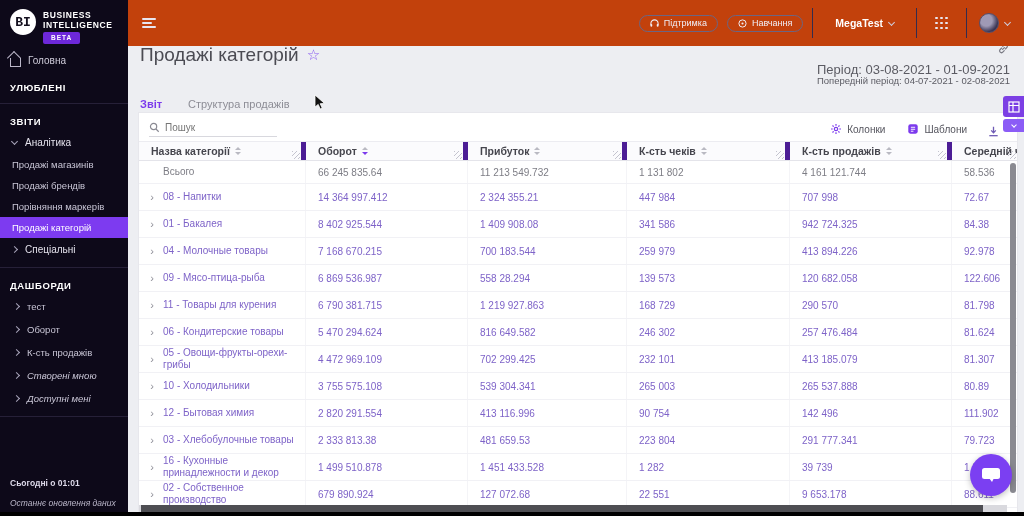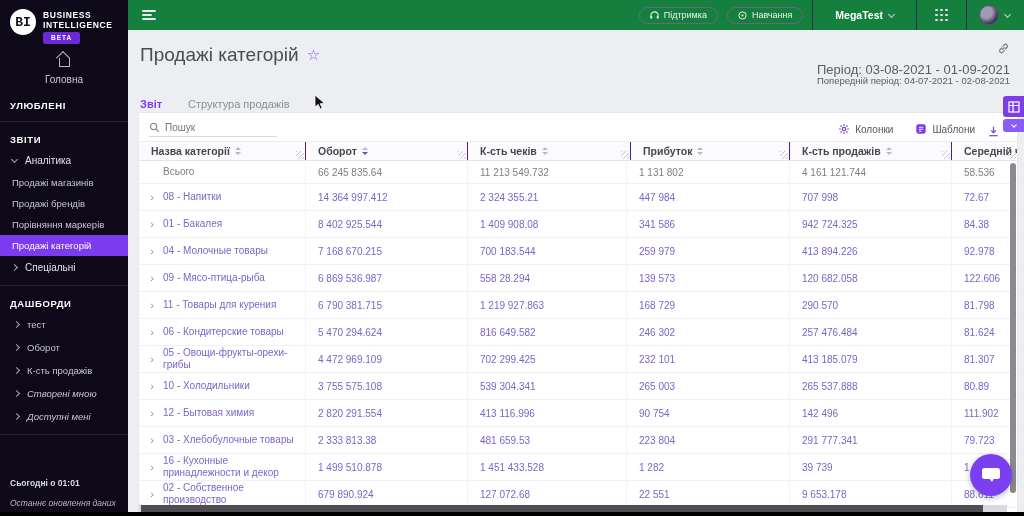--- a/index.html
+++ b/index.html
@@ -4,39 +4,39 @@
 <style>
   * { margin:0; padding:0; box-sizing:border-box; }
   html,body { width:1024px; height:516px; overflow:hidden; font-family:"Liberation Sans", sans-serif; background:#edeef2; }
 
   
   .sidebar { position:absolute; left:0; top:0; width:128px; height:516px; background:#0d0919; color:#d6d4de; z-index:5; }
   .logo { display:flex; align-items:flex-start; gap:7px; padding:9px 10px 6px 10px; }
   .logo-circle { width:26px; height:26px; border-radius:50%; background:#fff; color:#14101f; font-family:Liberation Mono, monospace; font-weight:bold; font-size:13px; display:flex; align-items:center; justify-content:center; flex:0 0 auto; }
   .logo-text { font-size:8.5px; font-weight:bold; color:#fff; letter-spacing:.6px; line-height:9.5px; padding-top:2px; }
   .beta { display:inline-block; background:#6d28d9; color:#fff; font-size:6.5px; font-weight:bold; letter-spacing:1px; border-radius:2px; padding:1px 8px; margin-top:2px; }
-  .side-row { display:flex; align-items:center; gap:7px; padding:5px 10px; font-size:10px; color:#cfccda; cursor:pointer;flex-direction:column; }
+  .side-row { display:flex; align-items:center; gap:7px; padding:5px 10px; font-size:10px; color:#cfccda; cursor:pointer; }
   .side-section { padding:10px 10px 4px 10px; font-size:9.5px; font-weight:bold; color:#ffffff; letter-spacing:.6px; }
   .side-div { border-top:1px solid #262038; margin:6px 0 2px 0; }
   .side-item { padding:5px 10px 5px 12px; font-size:9.5px; color:#c9c6d6; cursor:pointer; white-space:nowrap; }
   .side-item.active { background:#7d3bf0; color:#fff; }
   .side-group { display:flex; align-items:center; gap:8px; padding:6px 10px 6px 12px; font-size:10px; color:#e4e2ec; cursor:pointer; }
   .chev { display:inline-block; width:5px; height:5px; border-right:1.4px solid #a9a5bb; border-bottom:1.4px solid #a9a5bb; flex:0 0 auto; }
   .chev.down { transform:rotate(45deg); margin-top:-2px; }
   .chev.right { transform:rotate(-45deg); }
   .side-item2 { display:flex; align-items:center; gap:8px; padding:6px 10px 6px 14px; font-size:9.5px; color:#c9c6d6; cursor:pointer; }
   .side-item2.it { font-style:italic; }
   .side-footer { position:absolute; left:10px; bottom:8px; font-size:8.5px; color:#b9b5c8; }
   .side-footer .t { font-weight:bold; color:#dddaea; }
   .side-footer .c { font-style:italic; margin-top:10px; }
   .home-ic { width:11px; height:9px; border:1.2px solid #bbb7c9; border-top:none; position:relative; margin-top:3px; }
   .home-ic:before { content:""; position:absolute; left:-2px; top:-5px; width:9px; height:9px; border-top:1.2px solid #bbb7c9; border-left:1.2px solid #bbb7c9; transform:rotate(45deg); }
 
   
-  .topbar { position:absolute; left:128px; top:0; right:0; height:30px; background:#15803d; display:flex; align-items:center; z-index:4; }
+  .topbar { position:absolute; left:128px; top:0; right:0; height:46px; background:#c2410c; display:flex; align-items:center; z-index:4; }
   .hamb { margin-left:14px; width:14px; cursor:pointer; }
   .hamb span { display:block; height:1.6px; background:#e8e6f0; margin:2.6px 0; border-radius:1px; }
   .hamb span:nth-child(2) { width:10px; }
   .top-right { margin-left:auto; display:flex; align-items:center; height:100%; }
   .pill { display:flex; align-items:center; gap:5px; border:1px solid #6b6583; border-radius:9px; height:17px; padding:0 10px; color:#f0eef6; font-size:9px; margin-right:9px; cursor:pointer; background:transparent; }
   .vdiv { width:1px; height:30px; background:#332c4e; margin:0 0; }
   .wspace { display:flex; align-items:center; gap:6px; color:#fff; font-weight:bold; font-size:10.5px; padding:0 22px; cursor:pointer; }
   .chev.w { border-color:#cfccdd; }
   .appgrid { padding:0 18px; cursor:pointer; }
   .dots { width:13px; height:13px; display:grid; grid-template-columns:repeat(3,1fr); gap:2px; }
@@ -53,26 +53,26 @@
   .period2 { position:absolute; right:14px; top:45px; font-size:9.5px; color:#5b5b63; text-align:right;padding-left:27px; }
   .tabs { position:absolute; left:12px; top:68px; display:flex; gap:26px; font-size:11px; }
   .tab { color:#8d8d96; padding-bottom:5px; cursor:pointer; }
   .tab.active { color:#7c3aed; font-weight:bold; border-bottom:3px solid #7c3aed; }
 
   
   .card { position:absolute; left:10px; top:82px; right:6px; bottom:0; background:#fff; border:1px solid #e7e7ec; border-bottom:none; overflow:hidden; }
   .toolbar { height:28px; display:flex; align-items:center; padding:4px 10px 0 10px; }
   .searchbox { display:flex; align-items:center; gap:5px; border-bottom:1px solid #d8d8de; width:128px; padding-bottom:3px; }
   .searchbox input { border:none; outline:none; font-size:10px; color:#555; width:100px; font-family:"Liberation Sans",sans-serif; background:transparent; }
-  .tb-right { margin-left:auto; display:flex; align-items:center; gap:22px; margin-right:32px; }
+  .tb-right { margin-left:auto; display:flex; align-items:center; gap:22px; margin-right:40px; }
   .tb-btn { display:flex; align-items:center; gap:5px; font-size:10px; color:#55555e; cursor:pointer; }
   .dl { position:absolute; right:24px; top:95px; cursor:pointer; }
 
   .thead { display:flex; background:#fbfbfd; border-top:1px solid #ececf1; border-bottom:1px solid #e4e4ea; height:20px; }
-  .th { position:relative; display:flex; align-items:center; gap:5px; font-size:10.5px; font-weight:bold; color:#46464e; padding-left:12px; border-right:1px solid #4c1d95; cursor:pointer; overflow:hidden; white-space:nowrap; }
+  .th { position:relative; display:flex; align-items:center; gap:5px; font-size:10.5px; font-weight:bold; color:#46464e; padding-left:12px; border-right:5px solid #4c1d95; cursor:pointer; overflow:hidden; white-space:nowrap; }
   .th:after { content:""; position:absolute; right:1px; bottom:1px; width:8px; height:8px; background:repeating-linear-gradient(135deg,#c4c4cf 0 1px,transparent 1px 3.2px); cursor:col-resize; }
   .sort { display:inline-flex; flex-direction:column; gap:1.5px; }
   .sort i { width:0; height:0; border-left:3px solid transparent; border-right:3px solid transparent; }
   .sort .up { border-bottom:3.5px solid #b9b9c2; }
   .sort .dn { border-top:3.5px solid #b9b9c2; }
   .sort.desc .dn { border-top-color:#7c3aed; }
   .tbody { }
   .tr { display:flex; border-bottom:1px solid #f1f1f5; min-height:27px; align-items:center; cursor:pointer; }
   .tr.total { min-height:23px; cursor:default; }
   .td { font-size:10px; color:#7e63c8; padding-left:12px; border-right:1px solid #f4f4f7; align-self:stretch; display:flex; align-items:center; overflow:hidden; }
@@ -265,34 +265,34 @@
             <i class="dn"></i>
           </span>
         </div>
         <div class="th c1">
           <span>Оборот</span>
           <span class="sort desc">
             <i class="up"></i>
             <i class="dn"></i>
           </span>
         </div>
+        <div class="th c2">
+          <span>Прибуток</span>
+          <span class="sort none">
+            <i class="up"></i>
+            <i class="dn"></i>
+          </span>
+        </div>
         <div class="th c3">
           <span>К-сть чеків</span>
           <span class="sort none">
             <i class="up"></i>
             <i class="dn"></i>
           </span>
         </div>
-        <div class="th c2">
-          <span>Прибуток</span>
-          <span class="sort none">
-            <i class="up"></i>
-            <i class="dn"></i>
-          </span>
-        </div>
         <div class="th c4">
           <span>К-сть продажів</span>
           <span class="sort none">
             <i class="up"></i>
             <i class="dn"></i>
           </span>
         </div>
         <div class="th c5">
           <span>Середній чек</span>
         </div>

